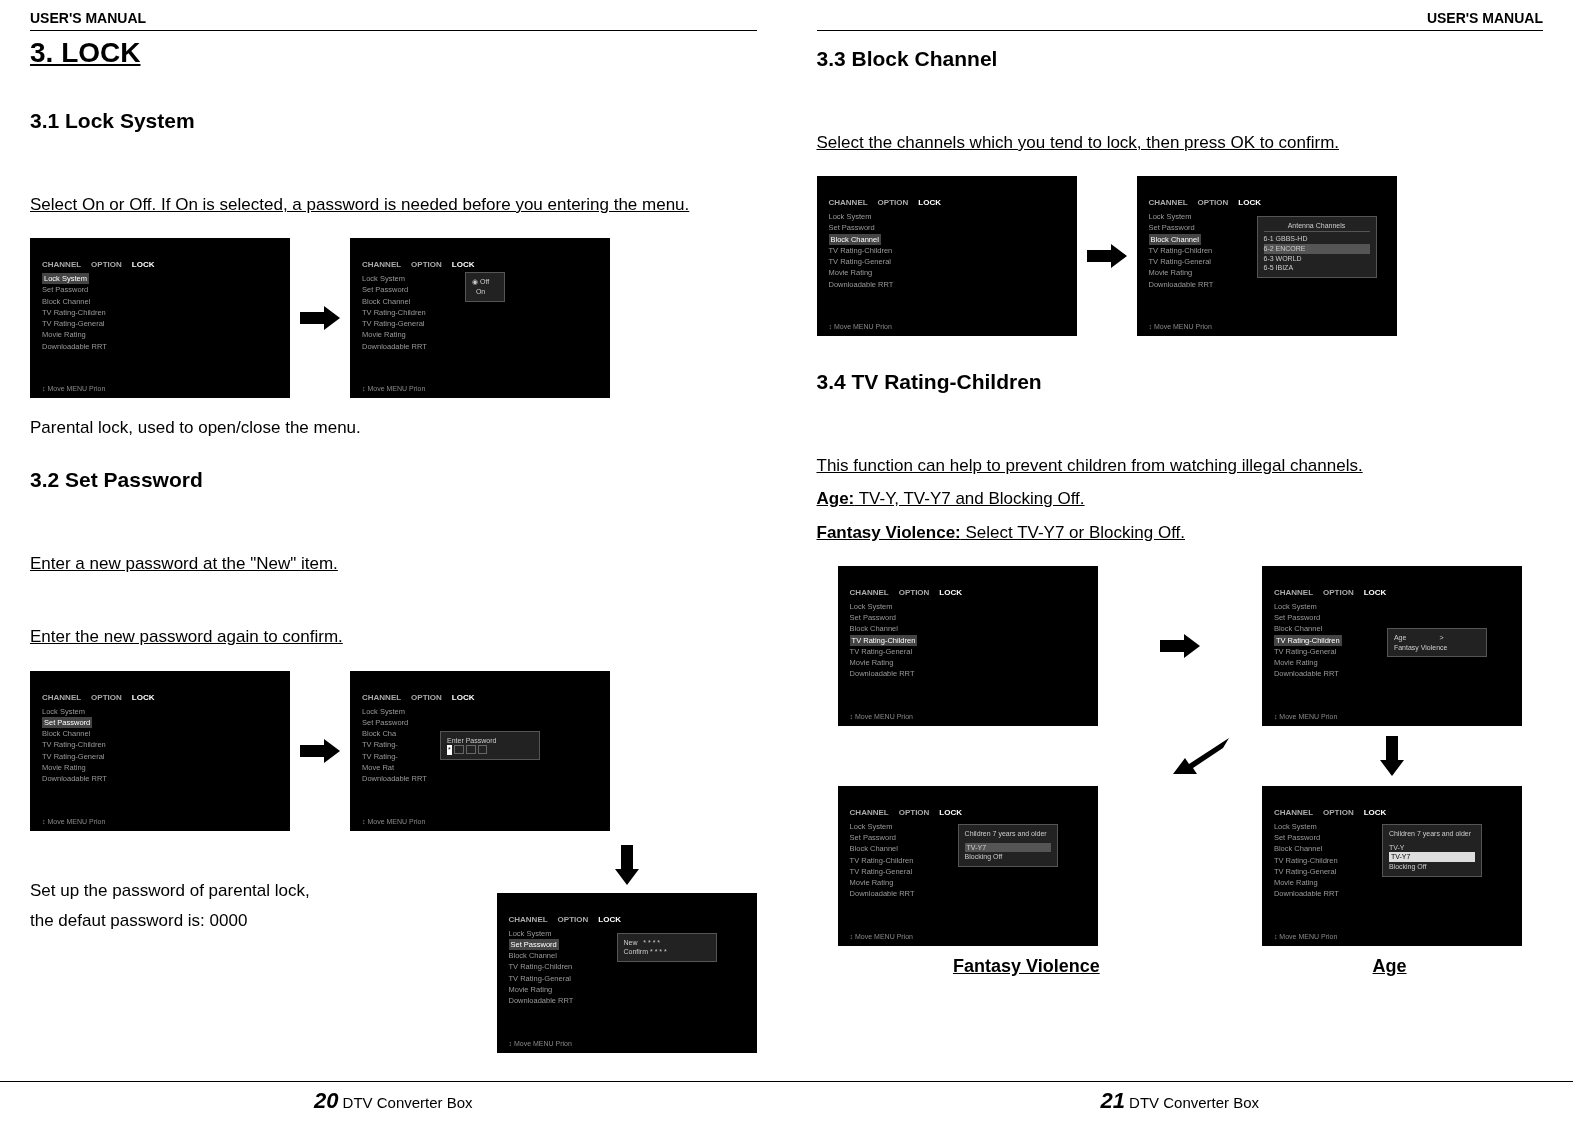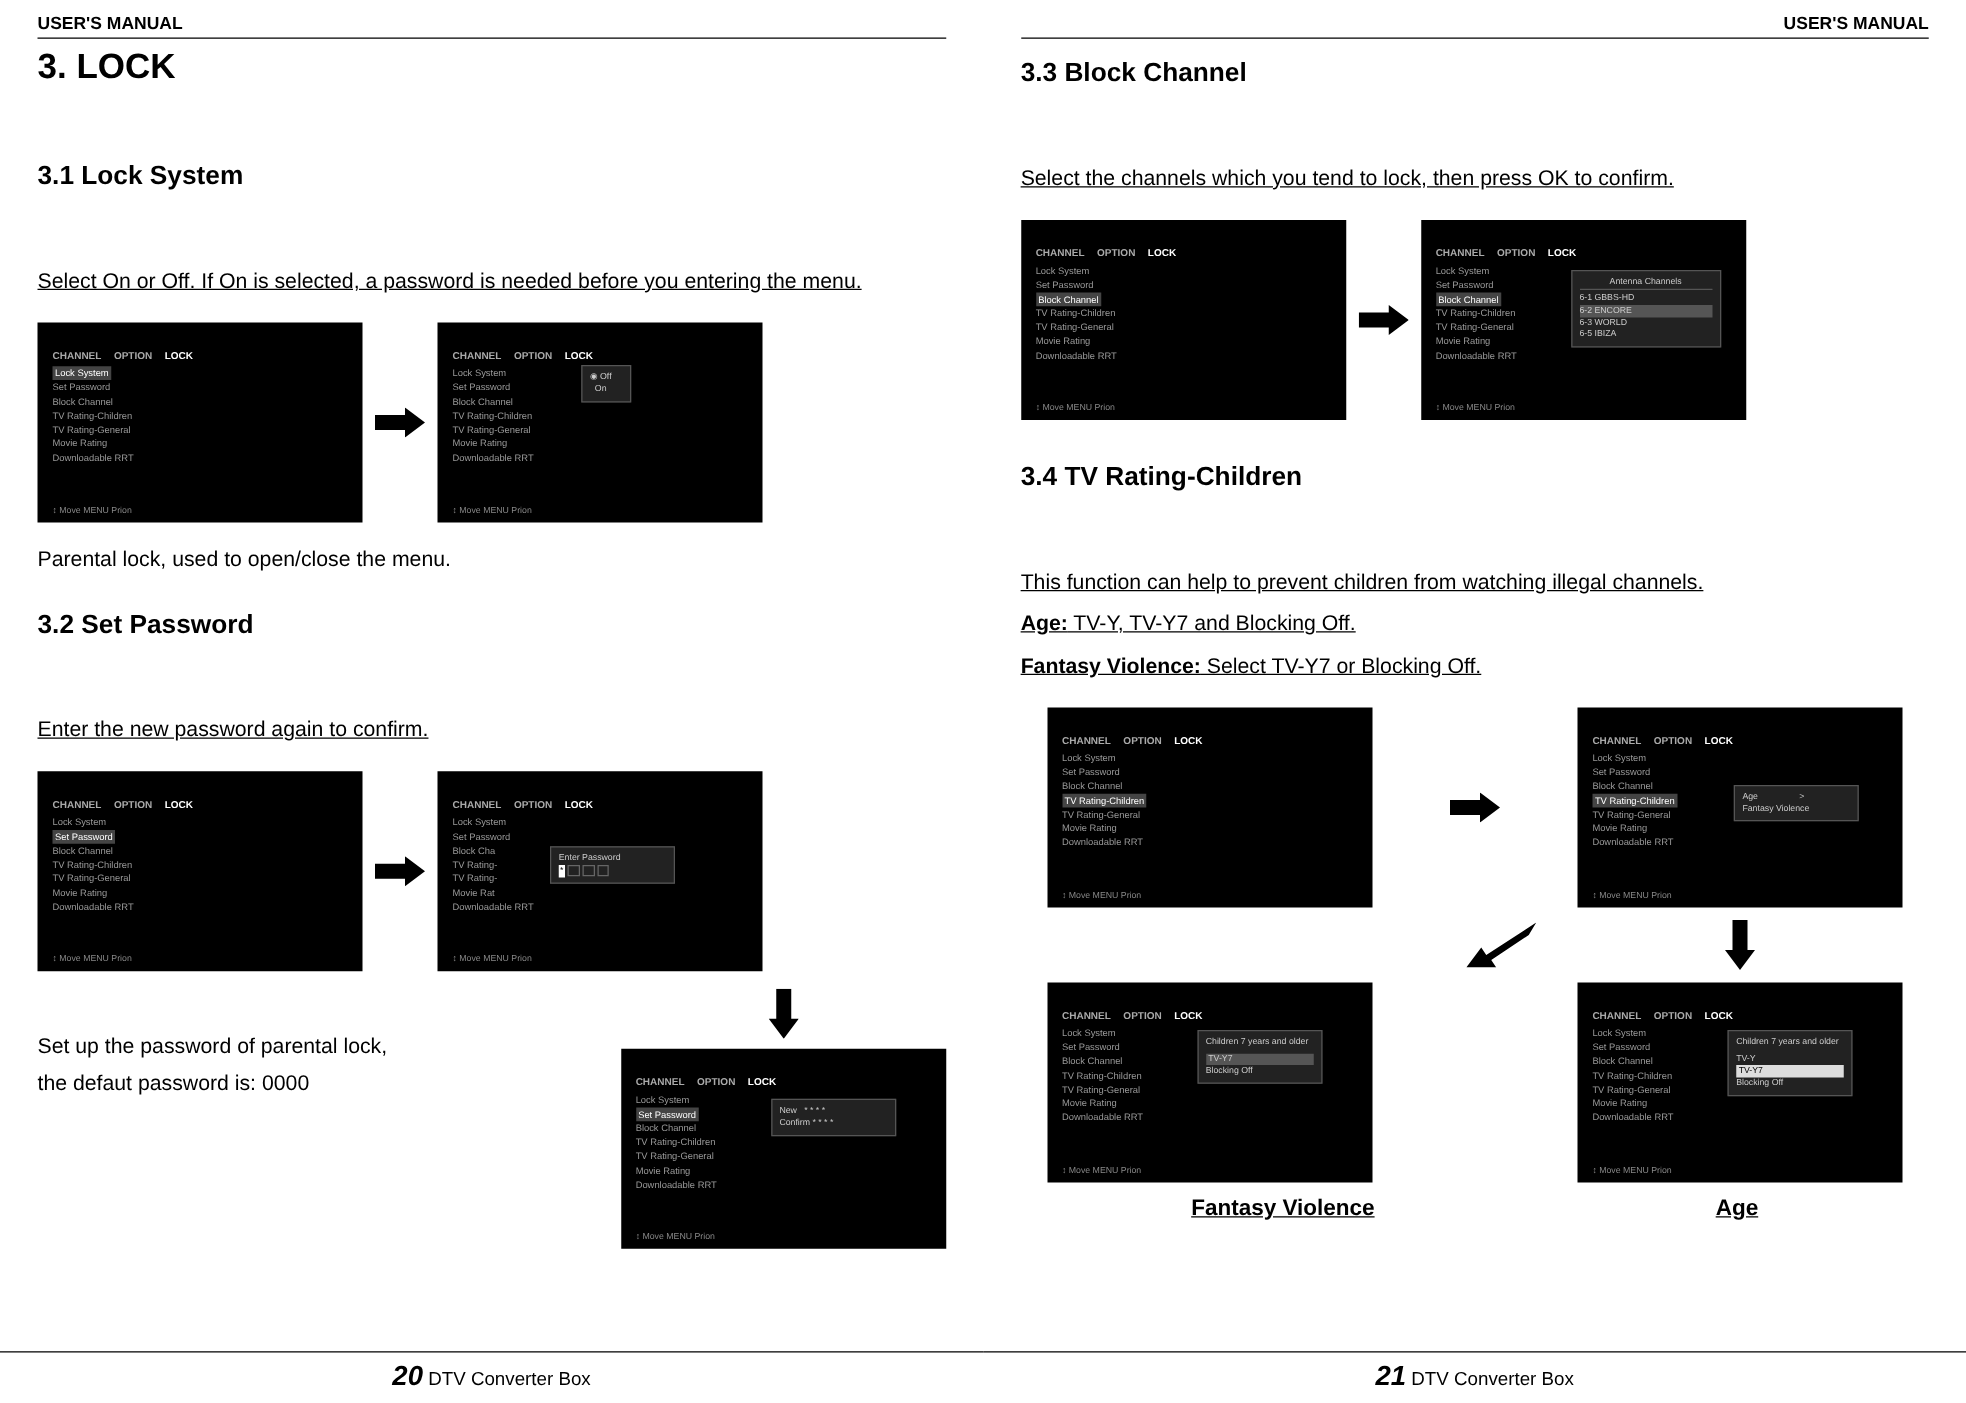--- a/index.html
+++ b/index.html
@@ -28,21 +28,22 @@
     font-size: 14px;
     font-weight: bold;
     border-bottom: 1px solid #000;
     padding-bottom: 4px;
     margin-bottom: 6px;
   }
   .page-header.right { text-align: right; }
   .chapter-title {
     font-size: 28px;
     font-weight: bold;
-    margin-bottom: 40px;
+    margin-bottom: 20px;
+    text-decoration: underline;
   }
   .section-title {
     font-size: 21px;
     font-weight: bold;
     margin-top: 20px;
     margin-bottom: 18px;
   }
   .body-text {
     font-size: 17px;
     line-height: 1.6;
@@ -218,20 +219,21 @@
         <div class="sub-panel" style="top:34px;left:115px;min-width:40px;">
           <div>◉ Off</div>
             <div>&nbsp;&nbsp;On</div>
         </div>
         <div class="footer">↕ Move   MENU Prion</div>
       </div>
     </div>
     <div class="caption">Parental lock, used to open/close the menu.</div>
 
     <div class="section-title">3.2 Set Password</div>
+    <div class="body-text underline">Enter a new password at the "New" item.</div>
     <div class="body-text underline">Enter the new password again to confirm.</div>
 
     <div class="screenshot-row">
       <div class="screenshot">
         <div class="tabs">
             <span>CHANNEL</span>
             <span>OPTION</span>
             <span class="active">LOCK</span>
           </div>
         <div class="menu">
@@ -255,21 +257,21 @@
             <span>CHANNEL</span>
             <span>OPTION</span>
             <span class="active">LOCK</span>
           </div>
         <div class="menu">
           <div>Lock System</div>
           <div>Set Password</div>
           <div>Block Cha</div>
           <div>TV Rating-</div>
           <div>TV Rating-</div>
-          <div>Movie Rat</div>
+          <div>Move Rat</div>
           <div>Downloadable RRT</div>
         </div>
         <div class="sub-panel" style="top:60px;left:90px;">
           <div>Enter Password</div>
           <div style="background:#fff;color:#000;display:inline-block;padding:0 1px;">*</div>
           <span style="border:1px solid #666;padding:0 3px;">&nbsp;</span>
           <span style="border:1px solid #666;padding:0 3px;">&nbsp;</span>
           <span style="border:1px solid #666;padding:0 3px;">&nbsp;</span>
         </div>
         <div class="footer">↕ Move   MENU Prion</div>

